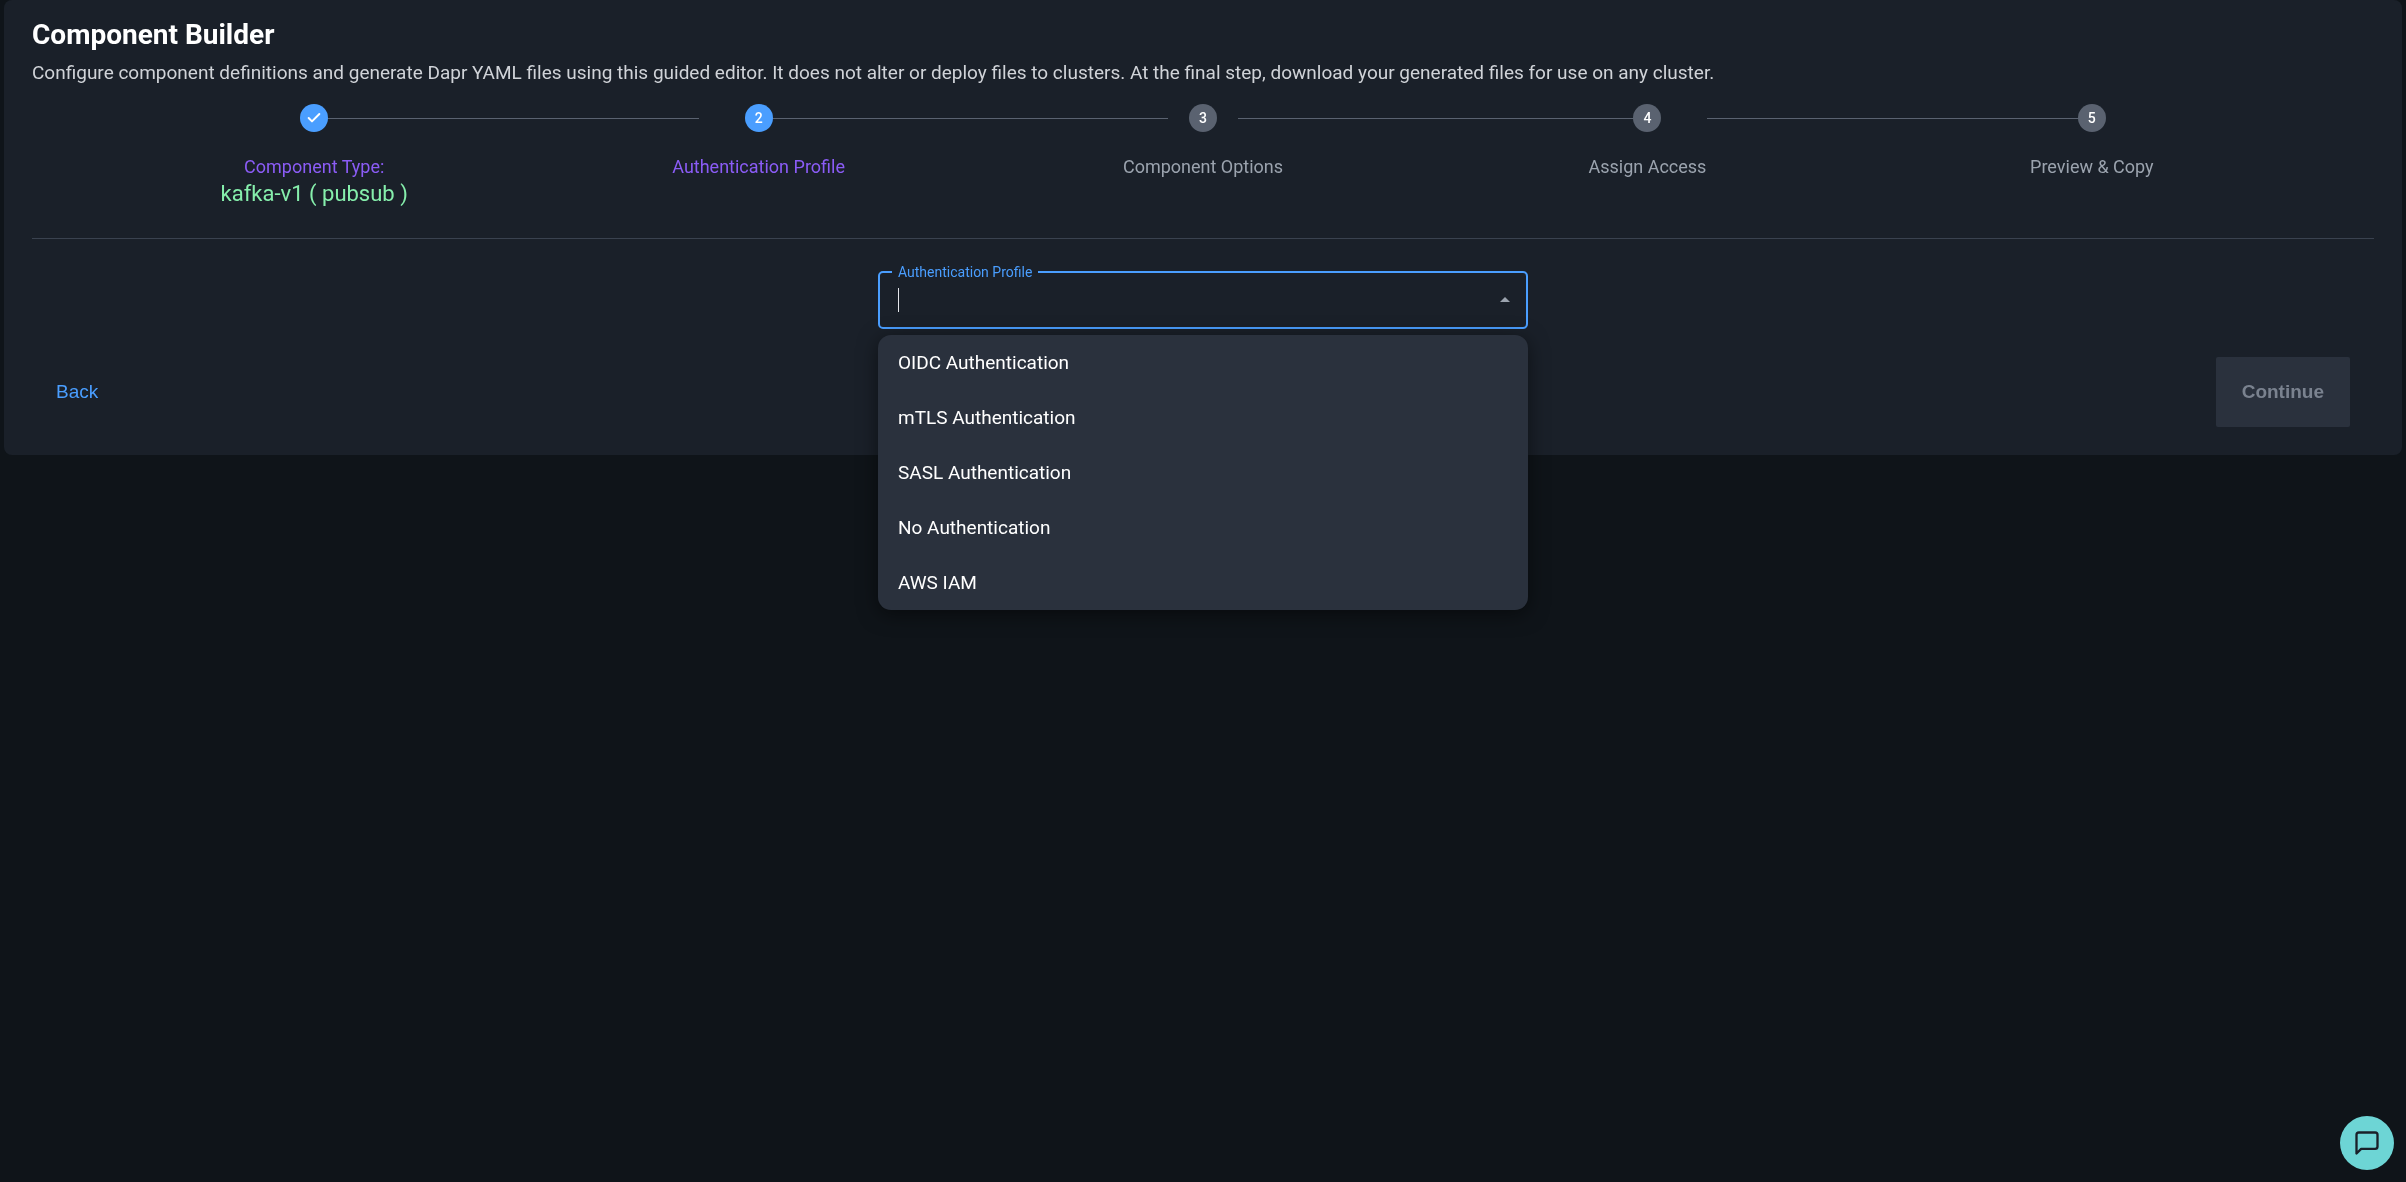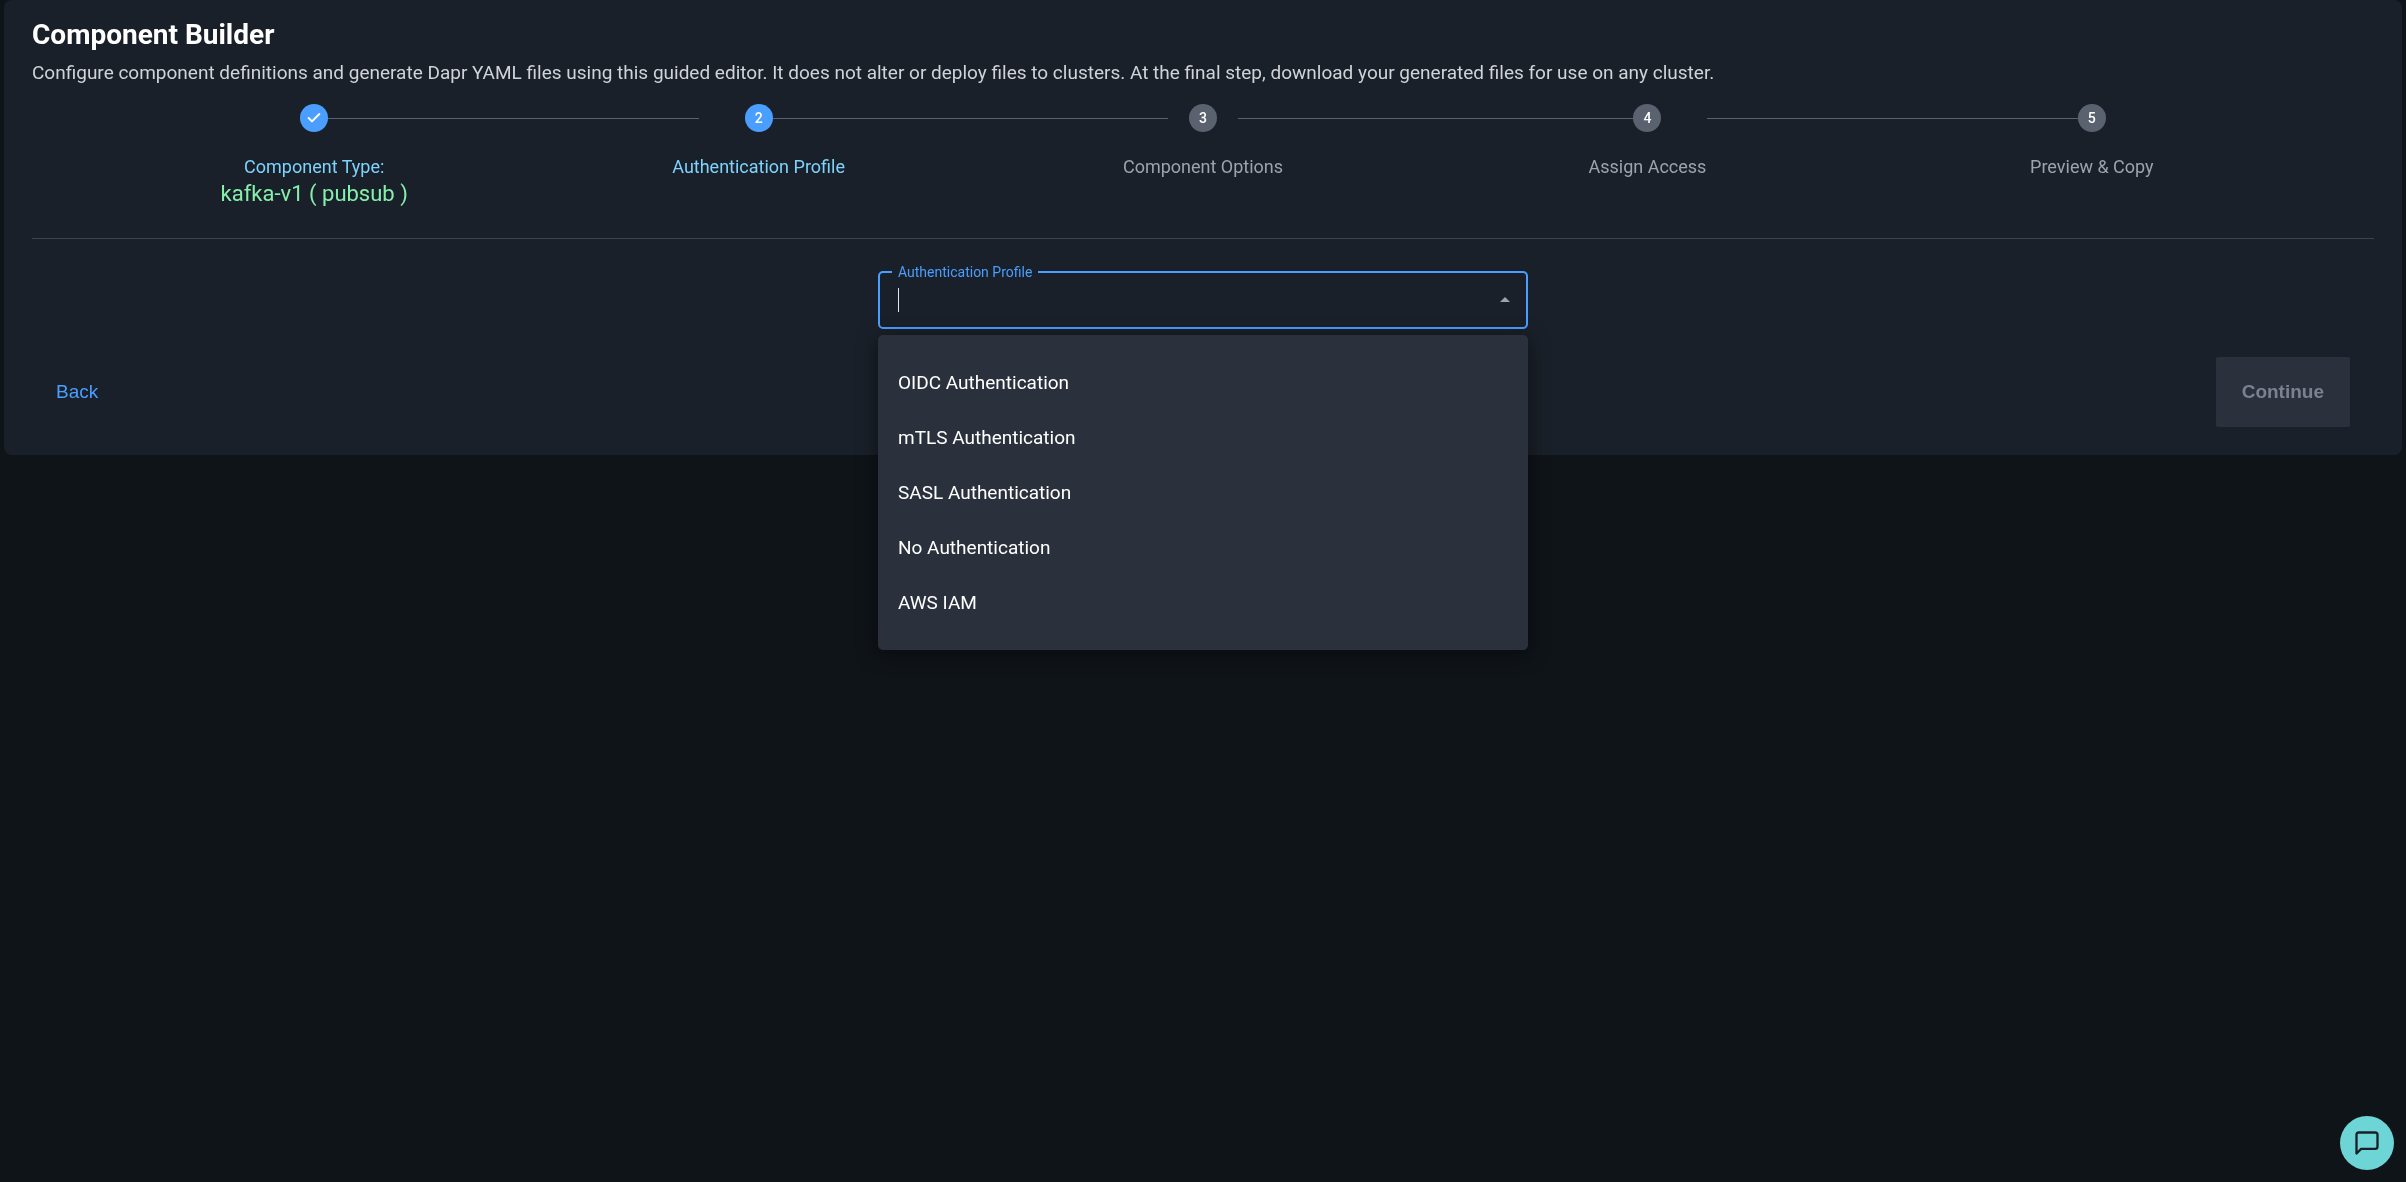--- a/index.html
+++ b/index.html
@@ -69,21 +69,21 @@
       background: #4a9eff;
       color: #ffffff;
     }
     .step-circle.pending {
       background: #5a6270;
       color: #ffffff;
     }
     .step-label {
       text-align: center;
       font-size: 18px;
-      color: #7dd3fc;
+      color: #8b5cf6;
       line-height: 1.4;
     }
     .step-label.muted {
       color: #9ba3ae;
     }
     .step-sublabel {
       font-size: 22px;
       color: #86efac;
       text-align: center;
       margin-top: 2px;
@@ -153,24 +153,24 @@
       border-left: 5px solid transparent;
       border-right: 5px solid transparent;
       border-bottom: 5px solid #9ba3ae;
     }
     .dropdown-menu {
       position: absolute;
       top: 64px;
       left: 0;
       right: 0;
       background: #2a313d;
-      border-radius: 5px;
+      border-radius: 13px;
       box-shadow: 0 4px 20px rgba(0,0,0,0.5);
       z-index: 10;
-      padding: 20px 0;
+      padding: 0 0;
     }
     .dropdown-item {
       padding: 16px 20px;
       font-size: 19px;
       color: #ffffff;
       cursor: pointer;
     }
     .footer {
       display: flex;
       justify-content: space-between;

